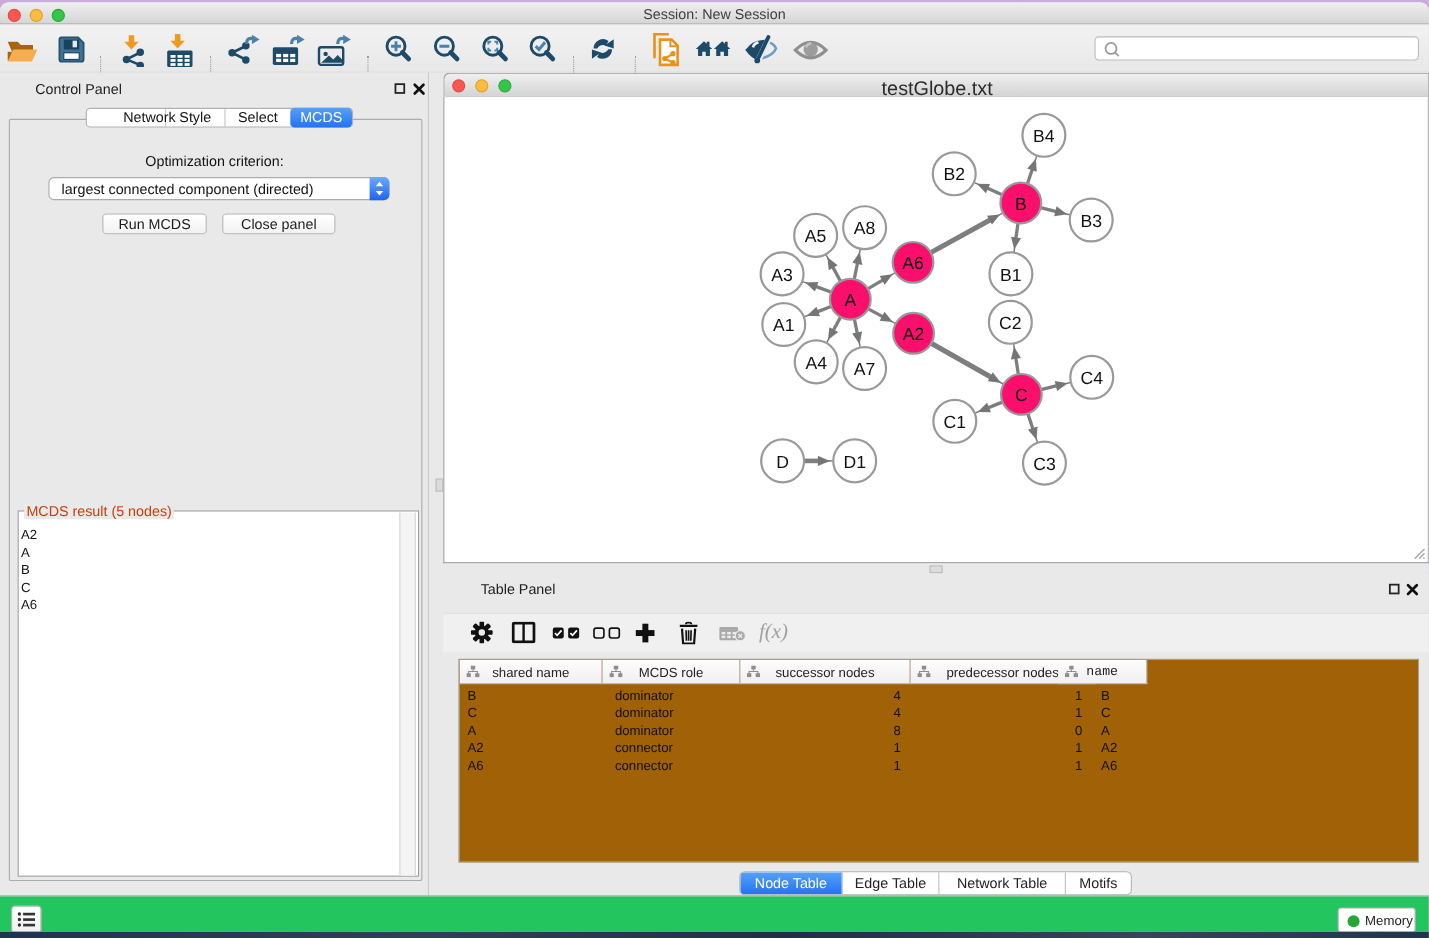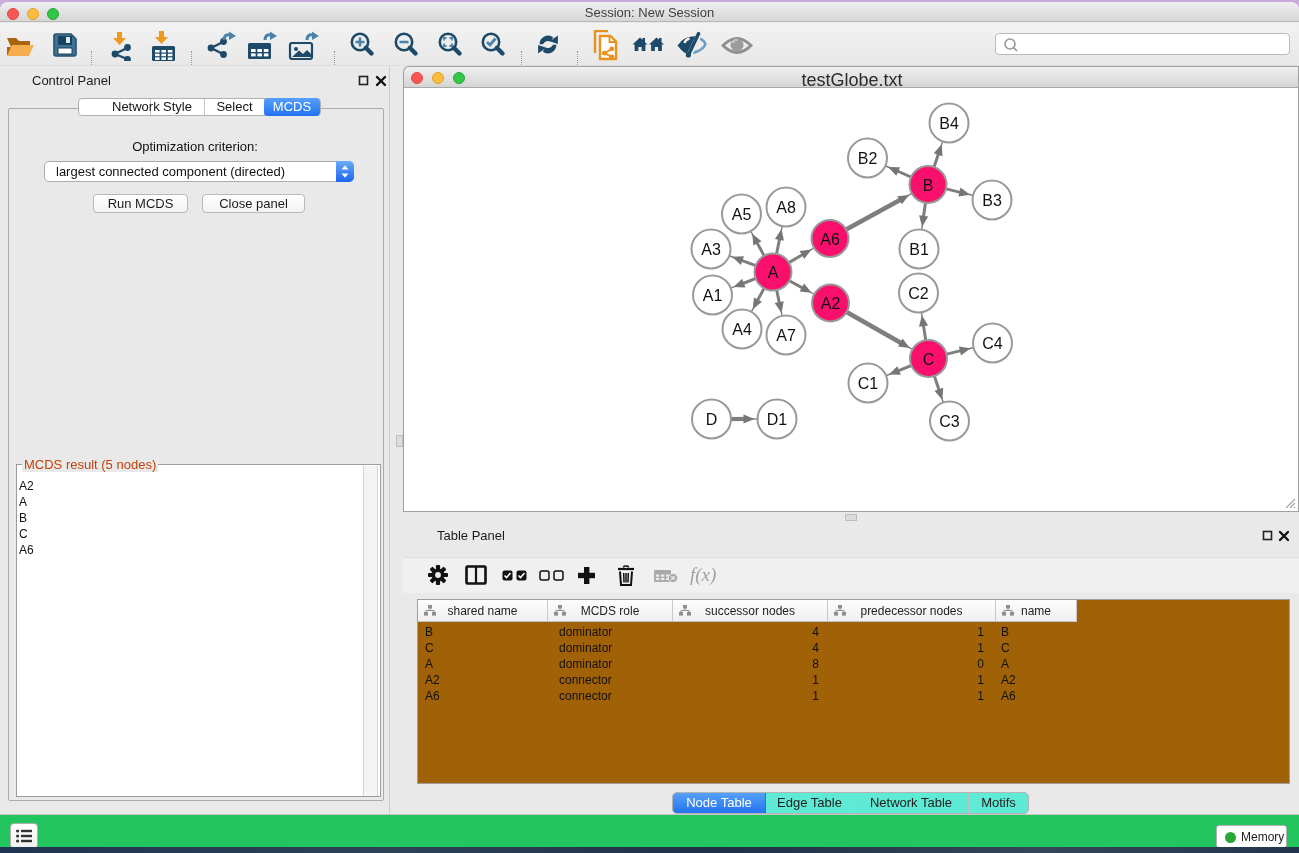--- a/index.html
+++ b/index.html
@@ -59,21 +59,21 @@
 #tpanel { position:absolute; left:403px; top:520px; width:896px; height:292px;
   background:#e9e9e9; }
 #ttable { position:absolute; left:14px; top:77px; width:873px; height:185px;
   background:#a16207; border:1px solid #9e9e9e;padding-left:15px; }
 .th { position:absolute; top:0; height:22px; background:linear-gradient(#fdfdfd,#f0f0f0);
   border-right:1px solid #c9c9c9; border-bottom:1px solid #c2c2c2;
   font-size:12px; color:#222; text-align:center; line-height:22px; }
 .trow { position:absolute; font-size:12px; color:#111; height:16px; line-height:16px; }
 .cell { position:absolute; top:0; }
 #btabs { position:absolute; left:269px; top:270px; height:22px; display:flex;
-  background:#5eead4; border:1px solid #b3b3b3; border-radius:5px;justify-content:center; }
+  background:#ffffff; border:1px solid #b3b3b3; border-radius:5px;justify-content:center; }
 .btab { font-size:13px; color:#222; line-height:20px; text-align:center;
   border-right:1px solid #c0c0c0; }
 
 #statusbar { position:absolute; left:0; top:812px; width:1299px; height:33px;
   background:#22c55e; border-top:1px solid #c6c6c6; }
 </style>
 </head>
 <body>
 <div id="appwin">
 
@@ -482,21 +482,21 @@
             <path d="M6 3.6 L6 5.5 M2 7 L2 5.5 L10 5.5 L10 7" fill="none" stroke="#8d8d8d" stroke-width="1"></path>
           </svg>successor nodes</div>
       <div class="th" style="left:410px;width:168px;"><svg width="12" height="11" viewBox="0 0 12 11" style="position:absolute;left:6px;top:5px;">
             <g fill="#8d8d8d">
               <rect x="4" y="0" width="4" height="3.6"></rect>
               <rect x="0" y="7" width="4" height="3.6"></rect>
               <rect x="8" y="7" width="4" height="3.6"></rect>
             </g>
             <path d="M6 3.6 L6 5.5 M2 7 L2 5.5 L10 5.5 L10 7" fill="none" stroke="#8d8d8d" stroke-width="1"></path>
           </svg>predecessor nodes</div>
-      <div class="th" style="left:578px;width:81px;"><svg width="12" height="11" viewBox="0 0 12 11" style="position:absolute;left:6px;top:5px;">
+      <div class="th" style="left:544px;width:81px;font-family:Liberation Mono, monospace;"><svg width="12" height="11" viewBox="0 0 12 11" style="position:absolute;left:6px;top:5px;">
             <g fill="#8d8d8d">
               <rect x="4" y="0" width="4" height="3.6"></rect>
               <rect x="0" y="7" width="4" height="3.6"></rect>
               <rect x="8" y="7" width="4" height="3.6"></rect>
             </g>
             <path d="M6 3.6 L6 5.5 M2 7 L2 5.5 L10 5.5 L10 7" fill="none" stroke="#8d8d8d" stroke-width="1"></path>
           </svg>name</div>
       <div class="trow" style="left:0;top:24px;width:871px;">
           <span class="cell" style="left:7px;">B</span>
           <span class="cell" style="left:141px;">dominator</span>

